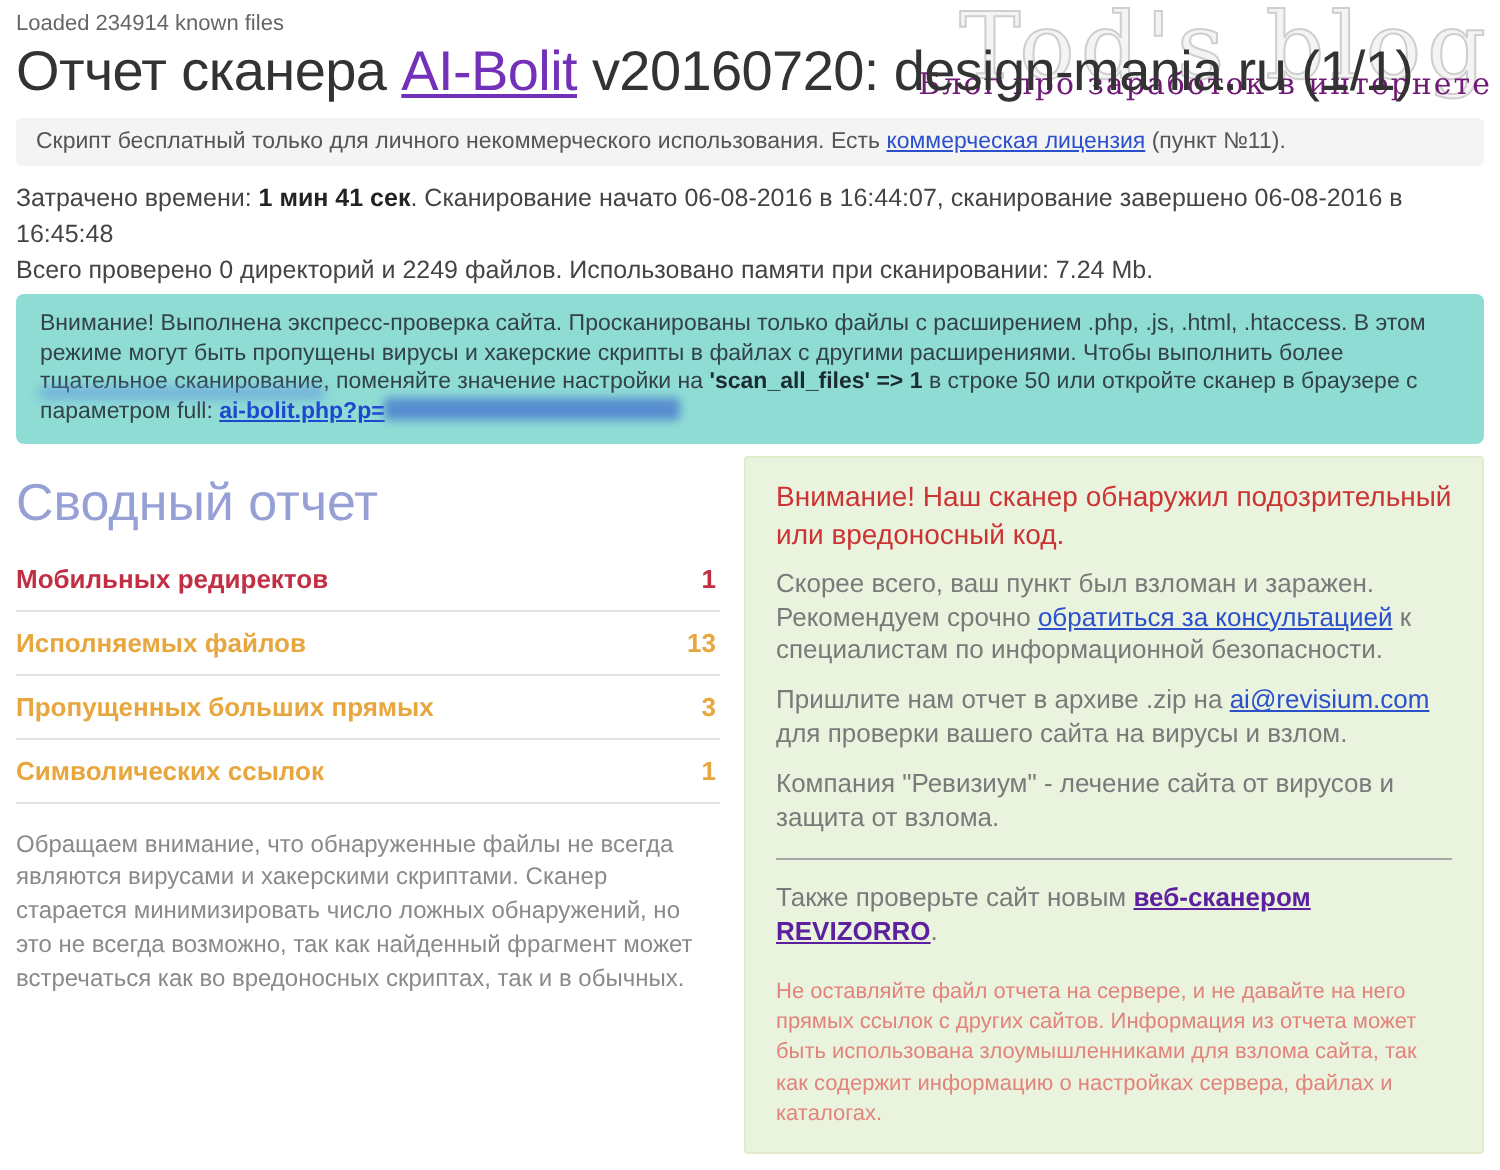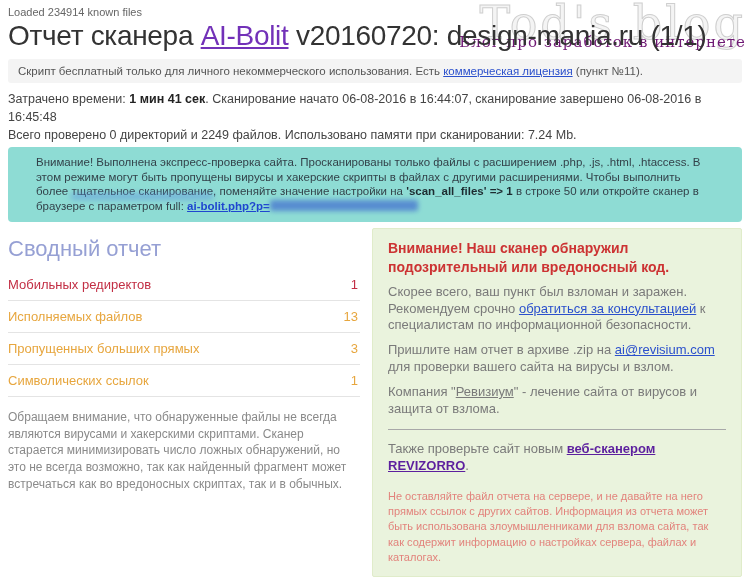--- a/index.html
+++ b/index.html
@@ -17,56 +17,56 @@
   .content { position:relative; z-index:1; padding:6px 8px 0 8px; }
 
   .loaded { font-size:11px; color:#666; margin-bottom:2px; }
 
   h1.title { font-size:28px; font-weight:400; color:#333; line-height:1.15;
     margin:2px 0 7px 0; letter-spacing:-0.3px; }
   a { cursor:pointer; }
   .link-purple { color:#7231b8; text-decoration:underline; }
   .link-blue { color:#2b50cc; text-decoration:underline; }
   .link-blue-bold { color:#1f46cf; text-decoration:underline; font-weight:bold; }
-  .link-gray { color:#7a7a7a; text-decoration:underline; }
+  .link-gray { color:#7a7a7a; }
   .link-revizorro { color:#5c1f9e; text-decoration:underline; font-weight:bold; }
 
   .license-box { background:#f4f4f4; border-radius:3px; padding:6px 10px;
     font-size:11.5px; color:#555; margin-bottom:7px; }
 
   .stats { font-size:12.5px; color:#444; line-height:1.45; margin-bottom:2px; }
   .stats b { color:#222; }
 
-  .cyan-box { background:#8edcd4; border-radius:4px; padding:8px 28px;
+  .cyan-box { background:#8edcd4; border-radius:4px; padding:8px 12px;
     font-size:11.5px; color:#33424a; line-height:1.3; margin-bottom:6px; }
   .cyan-box p + p { margin-top:7px; }
   .cyan-box b { color:#1d2b30; }
   .blur-under { position:relative; }
   .blur-under::after { content:""; position:absolute; left:0; right:0; bottom:-2px;
     height:5px; background:#5b8fe0; filter:blur(3px); opacity:.7; }
   .blur-box { display:inline-block; width:148px; height:11px; background:#4e7fd0;
     border-radius:2px; filter:blur(2.5px); opacity:.85; vertical-align:-1px; }
 
   .columns { display:flex; gap:12px; align-items:flex-start; }
   .left-col { width:352px; flex:none; }
-  h2.section-heading { font-size:22px; font-weight:400; color:#96a0d4;
+  h2.section-heading { font-size:26px; font-weight:400; color:#96a0d4;
     line-height:1.2; margin:8px 0 6px 0; }
 
   .summary-table { width:100%; }
   .summary-row { display:flex; justify-content:space-between; 
     padding:8px 2px 8px 0; border-bottom:1px solid #e4e4e4;
-    font-size:13px; font-weight:normal; }
+    font-size:13px; font-weight:bold; }
   .sev-red { color:#c22e44; }
   .sev-orange { color:#e7a63e; }
   .summary-note { font-size:12px; color:#8a8a8a; line-height:1.4; margin-top:12px; }
 
   .green-box { flex:1; background:#eaf3dd; border:1px solid #e0ecca; border-radius:2px;
     padding:10px 15px; font-size:13px; color:#7a7a7a; line-height:1.3; }
   .green-box p + p { margin-top:8px; }
-  .alert-heading { color:#cc3333; font-weight:bold; font-size:14px; line-height:1.3; }
+  .alert-heading { color:#cc3333; font-weight:normal; font-size:14px; line-height:1.3; }
   .green-box hr { border:none; border-top:1px solid #a8a8a8; margin:11px 0; }
   .alert-note { font-size:11px; color:#e2837c; line-height:1.4; margin-top:14px !important; }
 </style>
 </head>
 <body>
 
 <div class="page">
 
   <div class="watermark">
     <div class="wm-title">Tod's blog</div>

